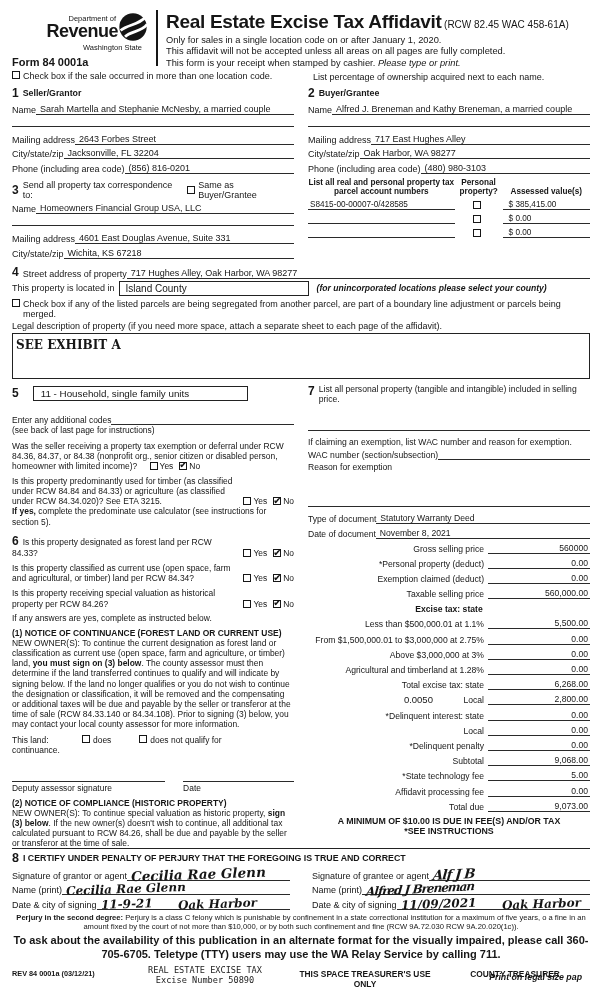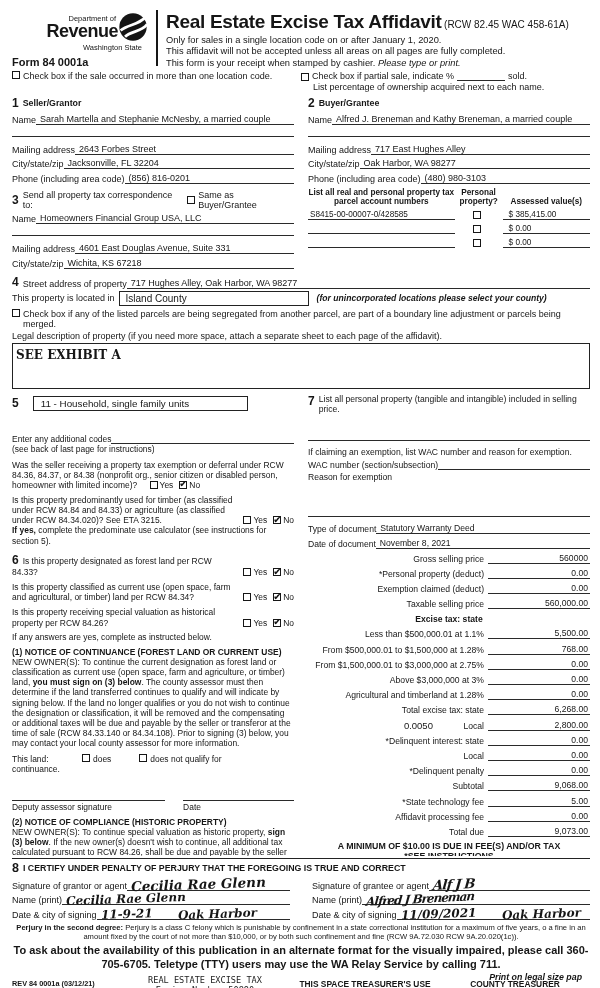--- a/index.html
+++ b/index.html
@@ -157,26 +157,20 @@
       <div class="sub"><span>This form is your receipt when stamped by cashier.</span> <i>Please type or print.</i></div>
     </div>
   </div>
 
   <div class="checksrow">
     <div class="lhalf">
       <span class="cb"></span>
       <span>Check box if the sale occurred in more than one location code.</span>
     </div>
     <div class="rhalf">
-      <div class="l1">
-        <span class="cb"></span>
-        <span>Check box if partial sale, indicate %</span>
-        <span class="shortline"></span>
-        <span>sold.</span>
-      </div>
       <div class="l2">List percentage of ownership acquired next to each name.</div>
     </div>
   </div>
 
   <div class="cols">
     <div class="half">
       <div class="sechead">
           <span class="sn">1</span>
           <span class="sectitle">Seller/Grantor</span>
         </div>
@@ -290,21 +284,21 @@
     <div class="legalbox">SEE EXHIBIT A</div>
   </div>
 
   <div class="main">
 
     <div class="lcol">
       <div class="sechead" style="margin-top:2px;">
         <span class="sn">5</span>
         <span class="codebox">11 - Household, single family units</span>
       </div>
-      <div class="fr" style="margin-top:23px;">
+      <div class="fr" style="margin-top:14px;">
           <span class="flabel">Enter any additional codes</span>
           <span class="fill"></span>
         </div>
       <div>(see back of last page for instructions)</div>
       <div class="q">
         <span>Was the seller receiving a property tax exemption or deferral under RCW 84.36, 84.37, or 84.38 (nonprofit org., senior citizen or disabled person, homeowner with limited income)?</span>
         <span class="yn"><span class="cb"></span><span>Yes</span><span class="cb ck"></span><span>No</span></span>
       </div>
       <div class="qflex">
         <span class="qt">Is this property predominantly used for timber (as classified under RCW 84.84 and 84.33) or agriculture (as classified under RCW 84.34.020)? See ETA 3215.</span>
@@ -391,24 +385,20 @@
       <div class="mrow">
           <span class="mlabel">Taxable selling price</span>
           <span class="mline"><span>560,000.00</span></span>
         </div>
       <div class="excise-h">Excise tax: state</div>
       <div class="mrow">
           <span class="mlabel">Less than $500,000.01 at 1.1%</span>
           <span class="mline"><span>5,500.00</span></span>
         </div>
       <div class="mrow">
-          <span class="mlabel">From $500,000.01 to $1,500,000 at 1.28%</span>
-          <span class="mline"><span>768.00</span></span>
-        </div>
-      <div class="mrow">
           <span class="mlabel">From $1,500,000.01 to $3,000,000 at 2.75%</span>
           <span class="mline"><span>0.00</span></span>
         </div>
       <div class="mrow">
           <span class="mlabel">Above $3,000,000 at 3%</span>
           <span class="mline"><span>0.00</span></span>
         </div>
       <div class="mrow">
           <span class="mlabel">Agricultural and timberland at 1.28%</span>
           <span class="mline"><span>0.00</span></span>

